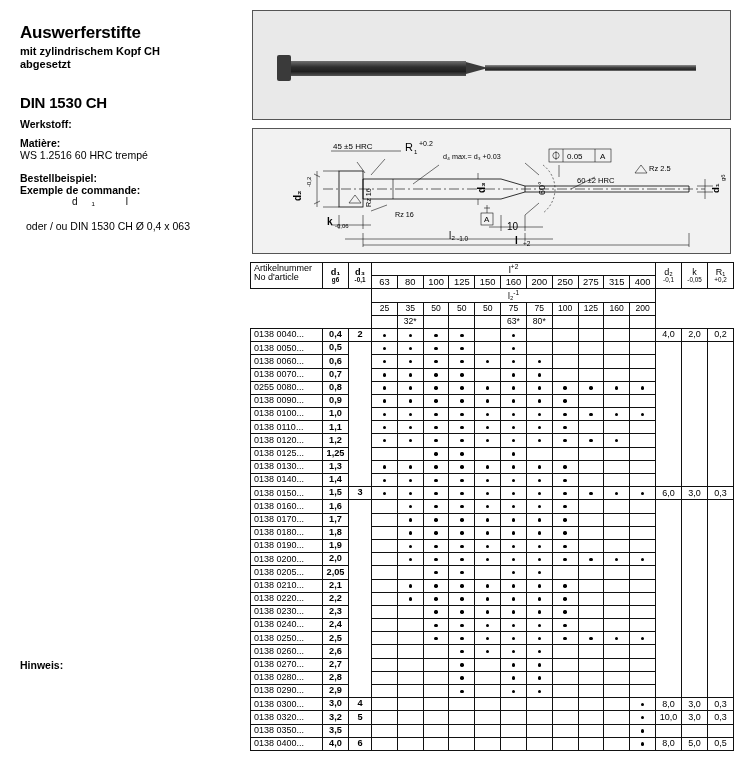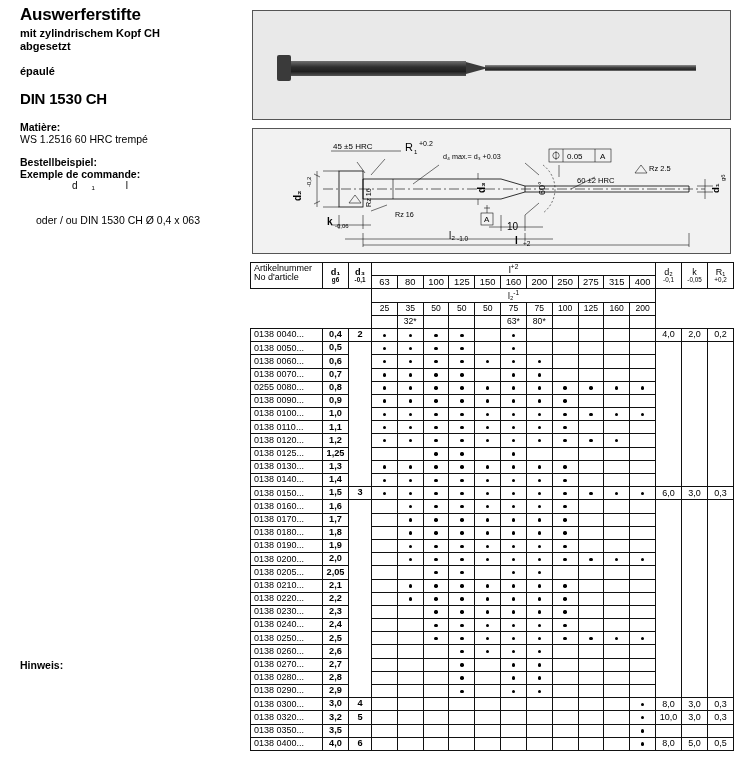--- a/index.html
+++ b/index.html
@@ -1,29 +1,29 @@
 <!DOCTYPE html>
 <html><head>
 <meta charset="utf-8">
 <style>
   html,body{margin:0;padding:0;background:#fff;}
   body{width:735px;height:781px;font-family:"Liberation Sans",sans-serif;color:#000;position:relative;overflow:hidden;}
 
   
-  #left{position:absolute;left:0;top:0;width:248px;height:681px;padding:6px 8px 0 20px;box-sizing:border-box;}
+  #left{position:absolute;left:0;top:0;width:248px;height:681px;padding:24px 8px 0 20px;box-sizing:border-box;}
   .h1{font-size:17px;font-weight:bold;letter-spacing:-.2px;line-height:1.1;margin:0 0 2px;}
   .h2{font-size:11px;font-weight:bold;line-height:1.25;margin:0;}
   .gap{height:11px;}
   .gap-s{height:7px;}
   .din{font-size:15px;font-weight:bold;margin:0;letter-spacing:-.2px;}
   .lbl{font-size:10.5px;font-weight:bold;margin:0;}
   .val{font-size:10.5px;margin:0;}
   .ord{font-size:10.5px;font-weight:bold;margin:0;letter-spacing:-.1px;}
   .ordsub{font-size:10px;margin:0;padding-left:52px;letter-spacing:14px;}
-  .oder{font-size:10.5px;margin:16px;}
+  .oder{font-size:10.5px;margin:6px;}
   .hinweis{position:absolute;left:20px;bottom:0px;font-size:10.5px;font-weight:bold;}
 
   
   #photo{position:absolute;left:252px;top:10px;width:479px;height:110px;
          border:1px solid #555;background:#e9e9e9;box-sizing:border-box;overflow:hidden;}
   .pin-head{position:absolute;left:24px;top:44px;width:14px;height:26px;background:#3a3a3a;border-radius:2px;}
   .pin-shank{position:absolute;left:38px;top:49.5px;height:15px;width:175px;
              background:linear-gradient(180deg,#6f6f6f 0%,#2e2e2e 40%,#1f1f1f 70%,#555 100%);}
   .pin-taper{position:absolute;left:213px;top:51px;width:0;height:0;
              border-top:6.5px solid transparent;border-bottom:6.5px solid transparent;border-left:22px solid #3b3b3b;}
@@ -53,24 +53,24 @@
   .nb{border:none!important;}
 </style>
 </head>
 <body>
 
 <div id="left">
   <p class="h1">Auswerferstifte</p>
   <p class="h2">mit zylindrischem Kopf CH</p>
   <p class="h2">abgesetzt</p>
   <div class="gap"></div>
-  <p class="h2">épaulé</p>
   <div class="gap"></div>
   <p class="din">DIN 1530 CH</p>
   <div class="gap-s"></div>
+  <p class="lbl">Werkstoff:</p>
   <div class="gap-s"></div>
   <p class="lbl">Matière:</p>
   <p class="val">WS 1.2516 60 HRC trempé</p>
   <div class="gap"></div>
   <p class="lbl">Bestellbeispiel:</p>
   <p class="lbl">Exemple de commande:</p>
   <p class="ordsub">d₁ l</p>
   <div class="gap-s"></div>
   <p class="oder">oder / ou DIN 1530 CH Ø 0,4 x 063</p>
   <p class="hinweis">Hinweis:</p>

